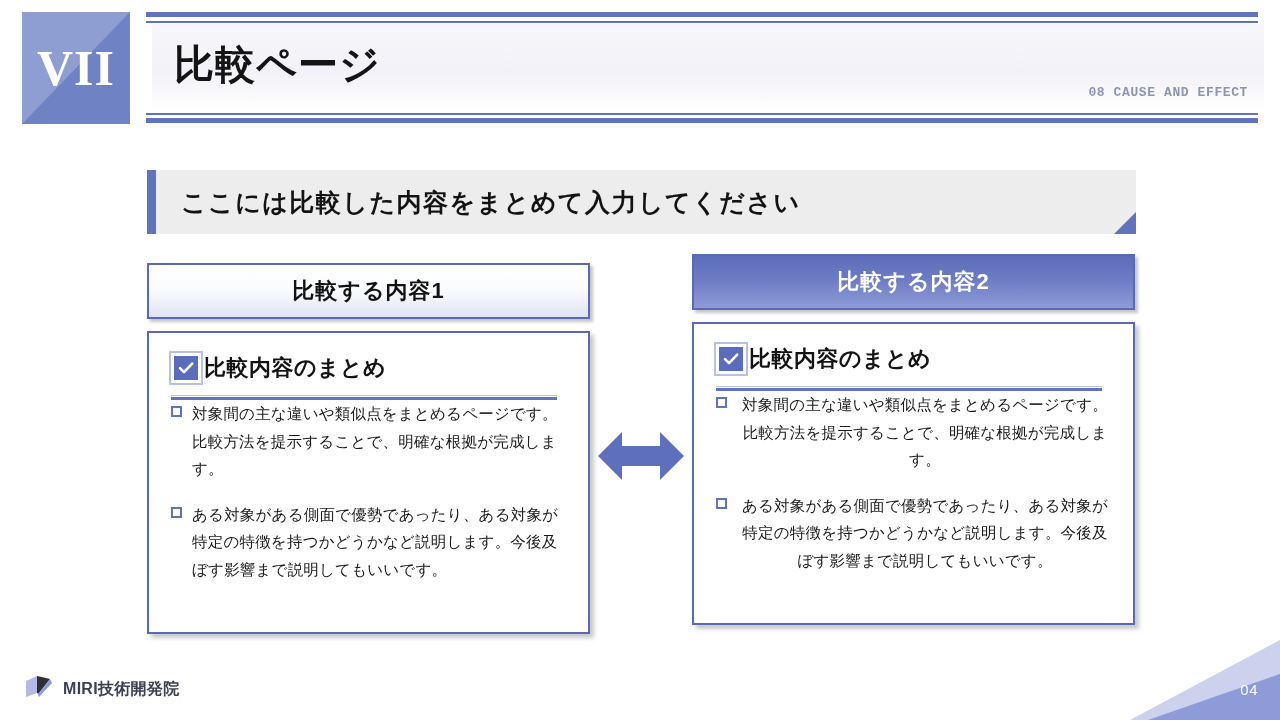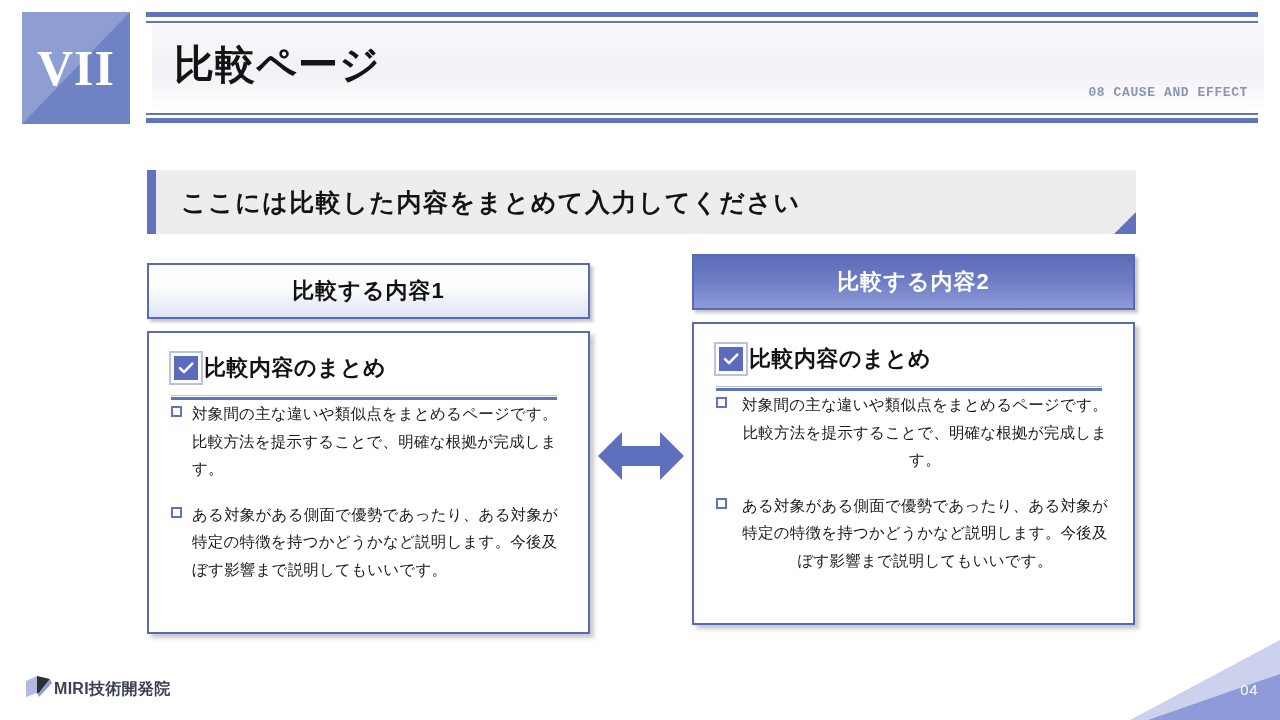--- a/index.html
+++ b/index.html
@@ -228,20 +228,21 @@
     left: 598px; top: 425px;
     width: 86px; height: 62px;
   }
 
   
   .footer-logo {
     position: absolute;
     left: 26px; bottom: 18px;
     display: flex;
     align-items: center;
+    gap: 9px;
   }
   .footer-logo-text {
     font-size: 16px;
     font-weight: bold;
     color: #3b3f52;
     letter-spacing: 0.3px;
   }
   .corner-deco {
     position: absolute;
     right: 0; bottom: 0;

